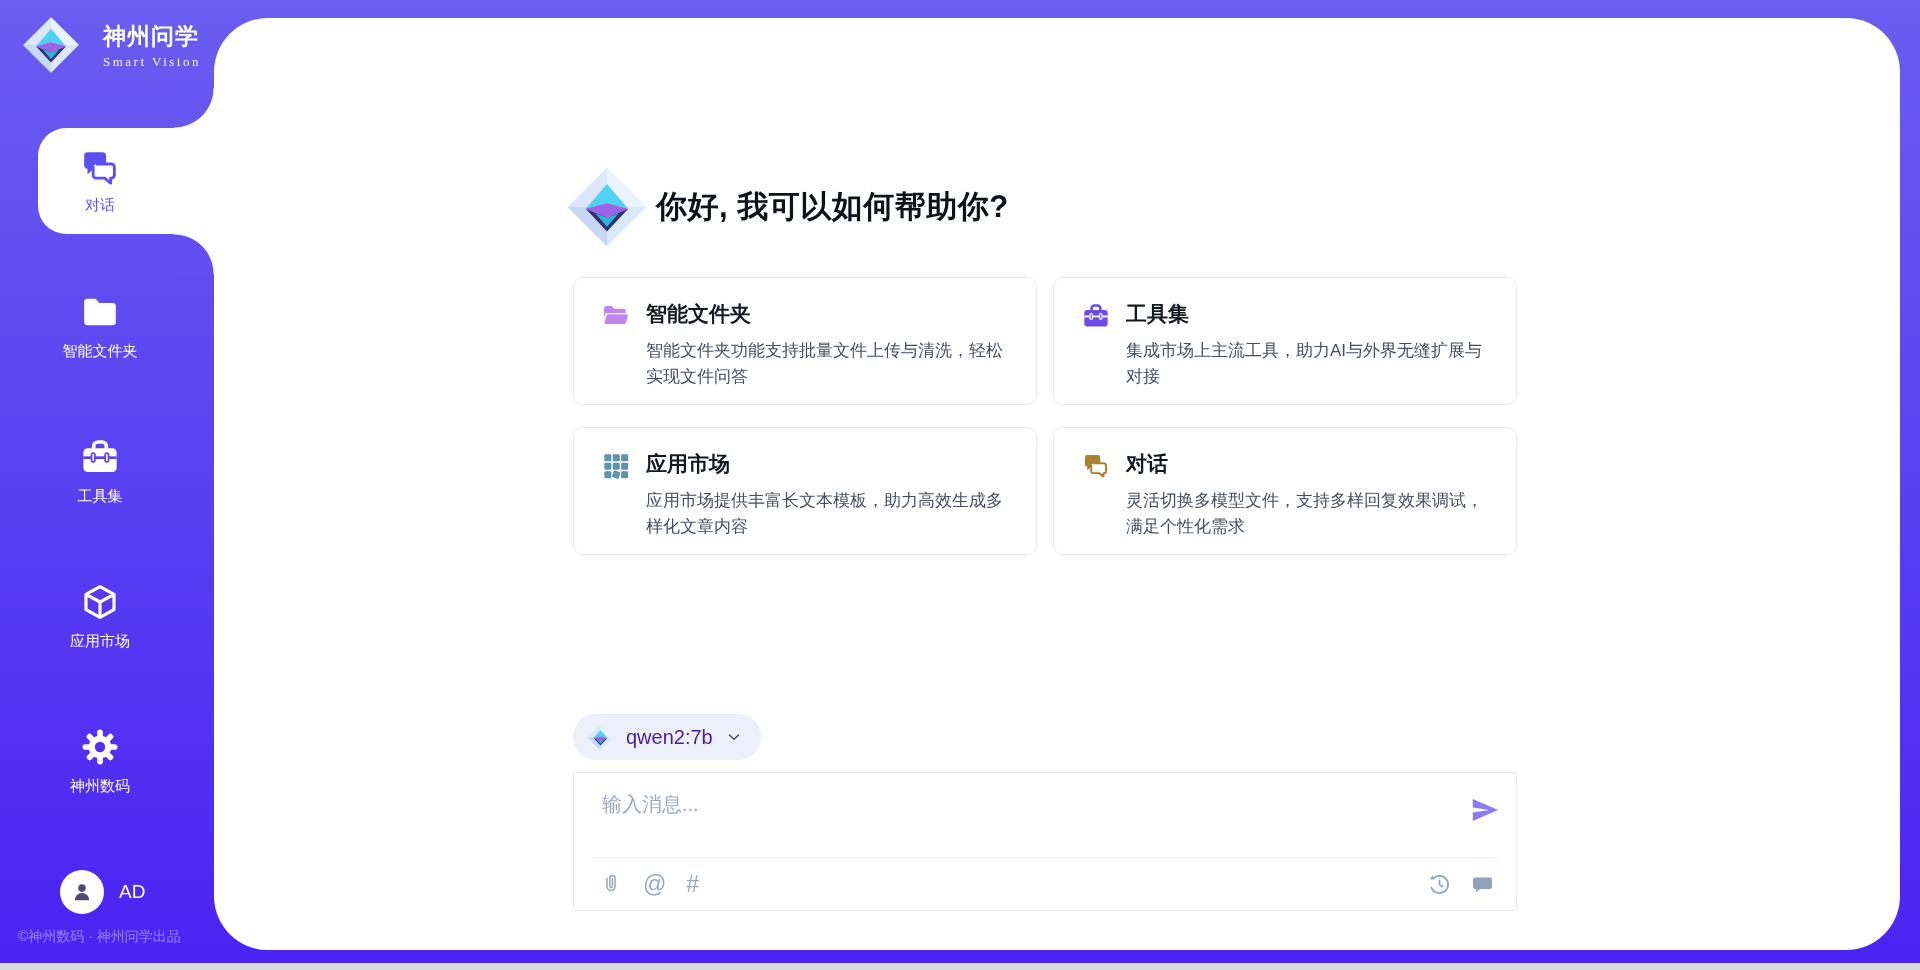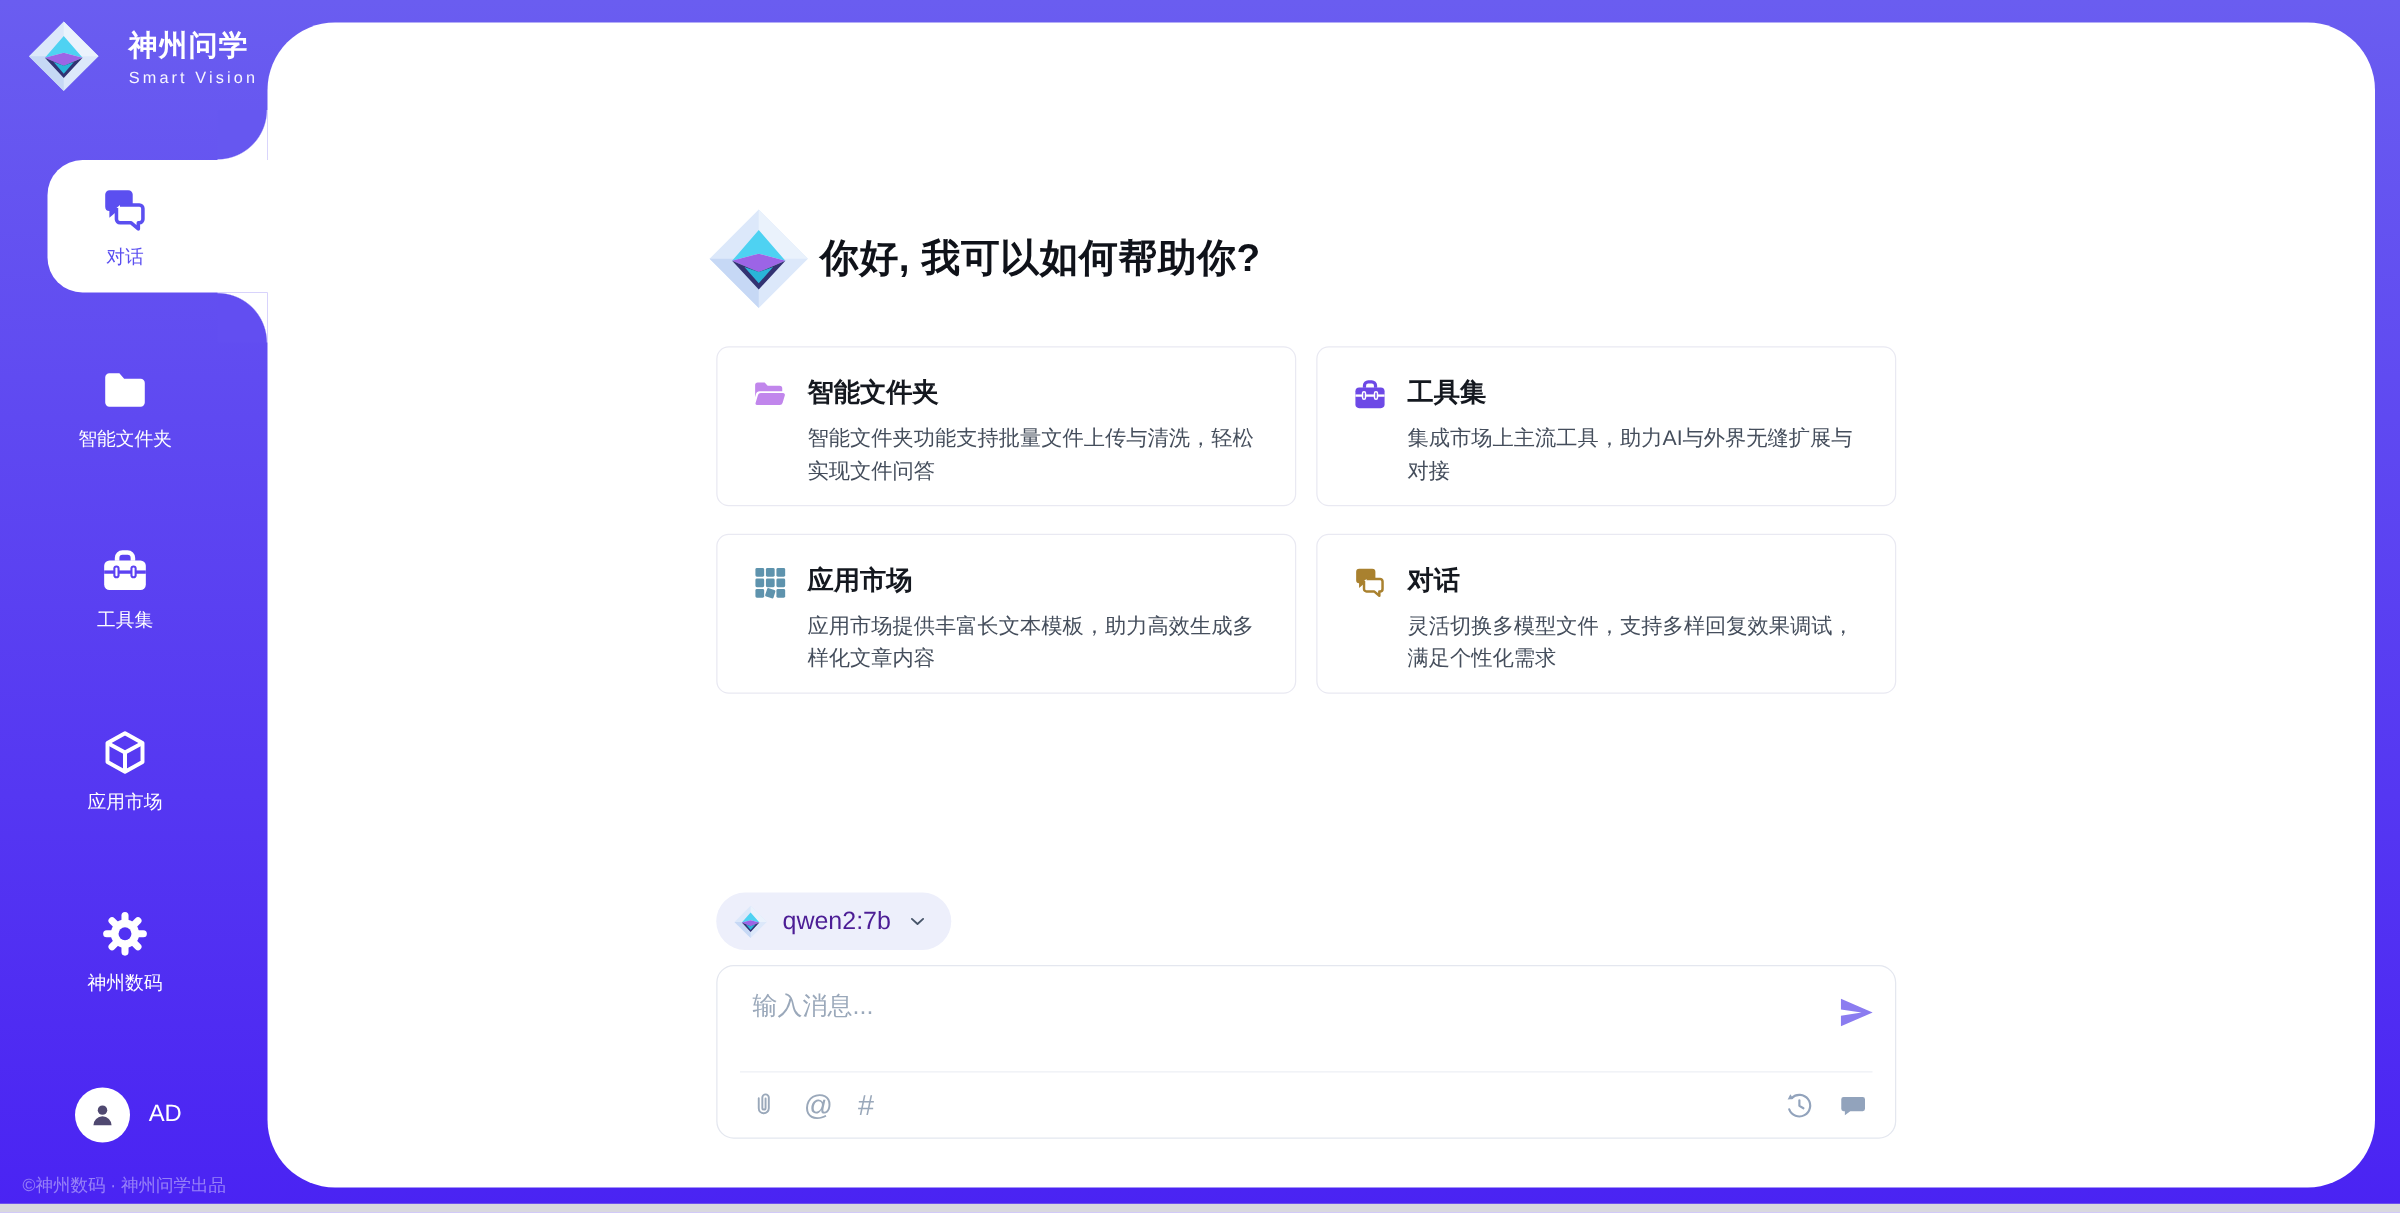--- a/index.html
+++ b/index.html
@@ -9,21 +9,21 @@
 
   
   .main{position:absolute;left:214px;top:18px;right:20px;bottom:20px;
         background:#ffffff;border-radius:54px;}
 
   
   .brand{position:absolute;left:22px;top:16px;display:flex;align-items:center;gap:23px;}
   .brand svg{width:58px;height:58px;}
   .brand-text{display:flex;flex-direction:column;}
   .brand-name{color:#fff;font-size:23px;font-weight:600;letter-spacing:1px;}
-  .brand-sub{color:rgba(255,255,255,.95);font-size:13px;letter-spacing:2.5px;margin-top:2px;}
+  .brand-sub{color:rgba(255,255,255,.95);font-size:13px;letter-spacing:2.5px;margin-top:2px;font-family:Liberation Serif, serif;}
 
   
   .nav-active{position:absolute;left:38px;top:128px;width:177px;height:106px;
               background:#fff;border-radius:28px 0 0 28px;box-sizing:border-box;
               padding-right:53px;display:flex;flex-direction:column;align-items:center;
               justify-content:center;gap:8px;color:#5B4FF0;font-size:15px;cursor:pointer;}
   .fillet{position:absolute;width:40px;height:40px;left:174px;}
   .fillet-top{top:88px;background:radial-gradient(circle at 0 0,#6657F0 39px,#ffffff 40px);}
   .fillet-bottom{top:234px;background:radial-gradient(circle at 0 100%,#624EF1 39px,#ffffff 40px);}
 
@@ -31,21 +31,21 @@
   .nav-item{position:absolute;left:0;width:200px;display:flex;flex-direction:column;
             align-items:center;gap:10px;color:#ffffff;font-size:15px;cursor:pointer;}
   .nav-item svg,.nav-active svg{width:40px;height:40px;}
 
   
   .user{position:absolute;left:60px;top:870px;display:flex;align-items:center;gap:15px;cursor:pointer;}
   .avatar{width:44px;height:44px;border-radius:50%;background:#fff;display:flex;
           align-items:center;justify-content:center;}
   .avatar svg{width:26px;height:26px;color:#4F4870;}
   .user-name{color:#fff;font-size:19px;}
-  .side-footer{position:absolute;left:18px;top:928px;font-size:14px;color:rgba(255,255,255,.42);margin-top:12px;}
+  .side-footer{position:absolute;left:18px;top:928px;font-size:14px;color:rgba(255,255,255,.42);}
 
   .bottom-strip{position:absolute;left:0;right:0;bottom:0;height:7px;background:#D8D8DE;}
 
   
   .greeting{position:absolute;left:352px;top:148px;display:flex;align-items:center;gap:8px;}
   .greeting svg{width:82px;height:82px;}
   .greeting h1{margin:0;font-size:31px;font-weight:700;color:#0F1219;letter-spacing:.5px;}
 
   
   .cards{position:absolute;left:359px;top:259px;width:944px;display:grid;
@@ -61,21 +61,21 @@
   
   .model-pill{position:absolute;left:359px;top:696px;height:46px;padding:0 18px 0 14px;
               display:inline-flex;align-items:center;gap:12px;background:#EDEFFB;
               border-radius:23px;cursor:pointer;}
   .model-pill svg.logo{width:27px;height:27px;}
   .model-name{font-size:20px;color:#4c1d95;}
   .chev{width:18px;height:18px;}
 
   
   .composer{position:absolute;left:359px;top:754px;width:944px;height:139px;background:#fff;
-            border:1px solid #E4E7EF;border-radius:14px;box-sizing:border-box;}
+            border:1px solid #E4E7EF;border-radius:2px;box-sizing:border-box;}
   .composer textarea{position:absolute;left:26px;top:16px;width:840px;height:56px;border:none;
             outline:none;resize:none;background:transparent;font-family:inherit;
             font-size:20px;color:#333;}
   .composer textarea::placeholder{color:#9AA8BA;}
   .send-btn{position:absolute;right:16px;top:22px;width:30px;height:30px;border:none;
             background:transparent;padding:0;cursor:pointer;}
   .send-btn svg{width:30px;height:30px;color:#8B7CF0;}
   .composer-divider{position:absolute;left:18px;right:18px;top:84px;height:1px;background:#EDF0F5;}
   .composer-row{position:absolute;left:26px;right:22px;top:92px;height:38px;display:flex;
                 align-items:center;justify-content:space-between;}

